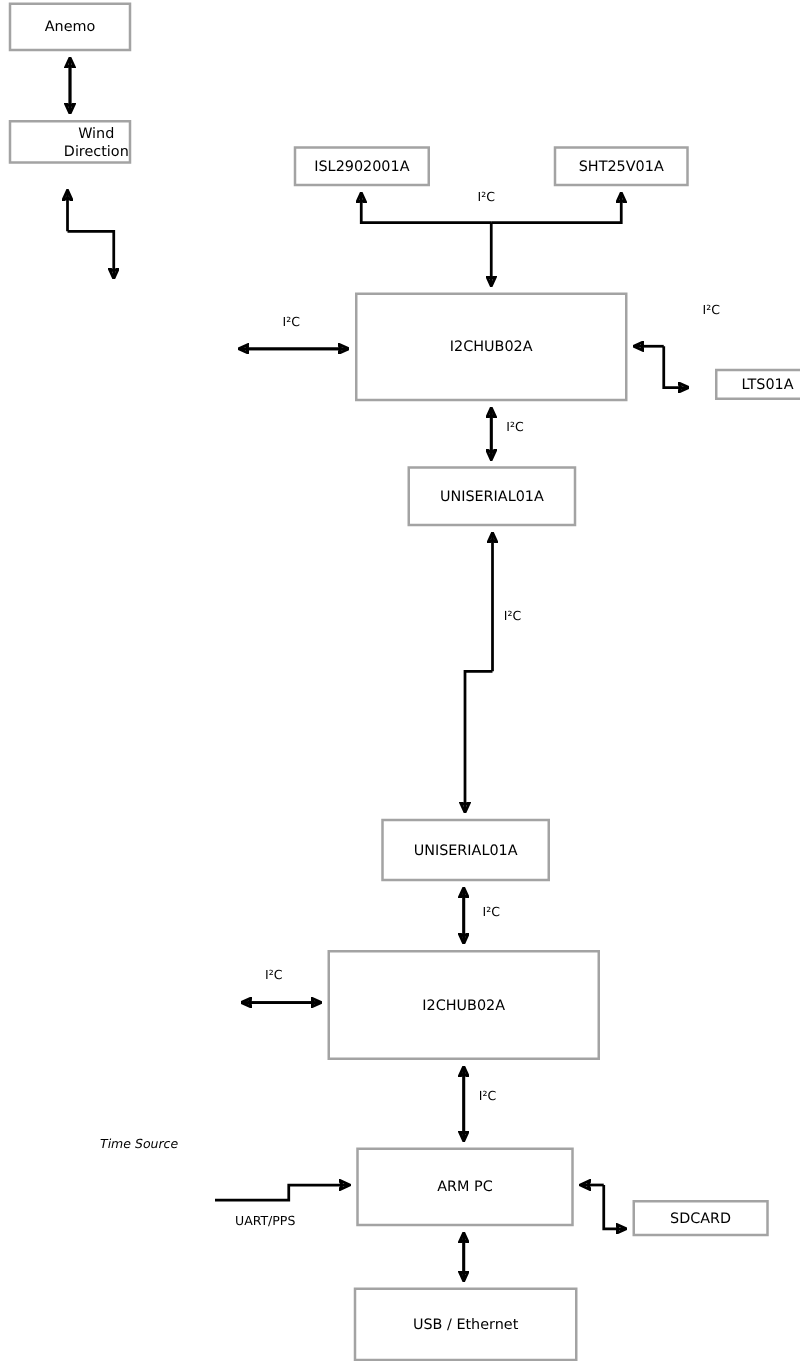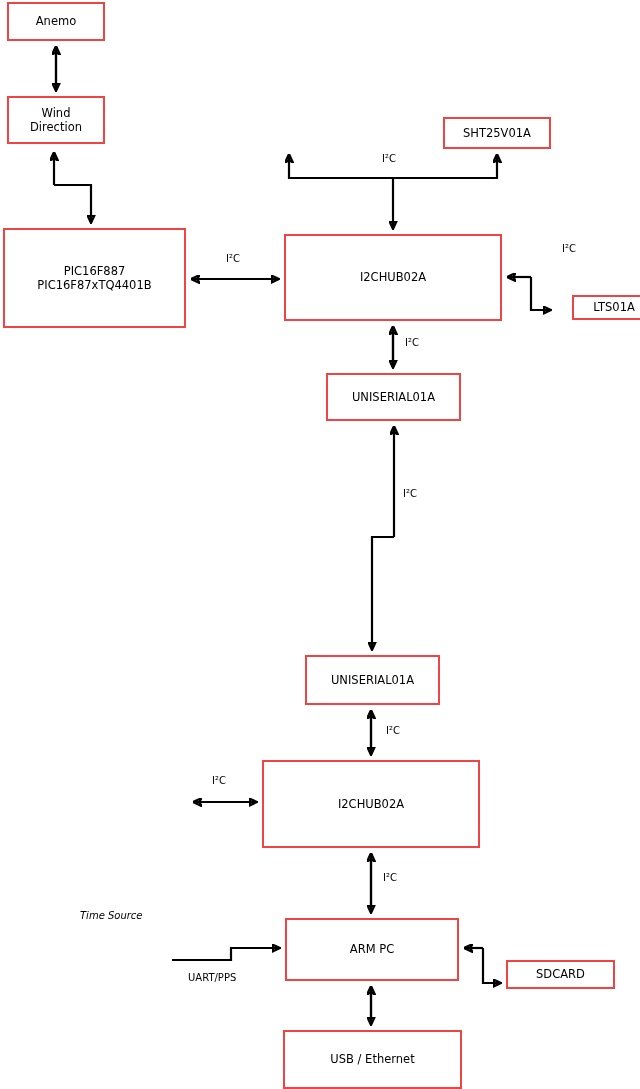--- a/index.html
+++ b/index.html
@@ -1,18 +1,18 @@
 <!DOCTYPE html>
 <html><head>
 <meta charset="utf-8">
 <style>
   html,body{margin:0;padding:0;background:#ffffff;}
   #canvas{position:relative;width:640px;height:1089px;background:#ffffff;
           font-family:"DejaVu Sans","Liberation Sans",sans-serif;}
-  .box{position:absolute;box-sizing:border-box;border:2px solid #ef4444;background:#fff;
+  .box{position:absolute;box-sizing:border-box;border:2px solid #a3a3a3;background:#fff;
        display:flex;align-items:center;justify-content:center;text-align:center;
        font-size:11.5px;color:#000;line-height:1.25;z-index:2;}
   .box .l2{display:block;}
   .lbl{position:absolute;font-size:10px;color:#000;white-space:nowrap;z-index:3;}
   svg.wires{position:absolute;left:0;top:0;width:640px;height:1089px;z-index:1;}
   svg.wires path,svg.wires line{stroke:#000;stroke-width:2.2;fill:none;}
 </style>
 </head>
 <body>
 
@@ -61,31 +61,28 @@
     <path d="M483,948 L465,948" marker-end="url(#ah)"></path>
     <path d="M483,948 L483,983 L500,983" marker-end="url(#ah)"></path>
 
     <path d="M371,1024 L371,987" marker-end="url(#ah)"></path>
     <path d="M371,987 L371,1024" marker-end="url(#ah)"></path>
   </svg>
 
   <div class="box" id="n0" style="left: 7px; top: 2px; width: 98px; height: 39px;">
     <span>Anemo</span>
   </div>
-  <div class="box" id="n1" style="left: 7px; top: 96px; width: 98px; height: 48px;">
+  <div class="box" id="n1" style="left: 7px; top: 96px; width: 98px; height: 35px; justify-content: flex-end;">
     <div>
       <span class="l2">Wind</span>
       <span class="l2">Direction</span>
     </div>
   </div>
-  <div class="box" id="n2" style="left: 3px; top: 228px; width: 183px; height: 100px;">
-    <div>
-      <span class="l2">PIC16F887</span>
-      <span class="l2">PIC16F87xTQ4401B</span>
-    </div>
+  <div class="box" id="n3" style="left: 235px; top: 117px; width: 109px; height: 32px;">
+    <span>ISL2902001A</span>
   </div>
   <div class="box" id="n4" style="left: 443px; top: 117px; width: 108px; height: 32px;">
     <span>SHT25V01A</span>
   </div>
   <div class="box" id="n5" style="left: 284px; top: 234px; width: 218px; height: 87px;">
     <span>I2CHUB02A</span>
   </div>
   <div class="box" id="n6" style="left: 572px; top: 295px; width: 84px; height: 25px;">
     <span>LTS01A</span>
   </div>

